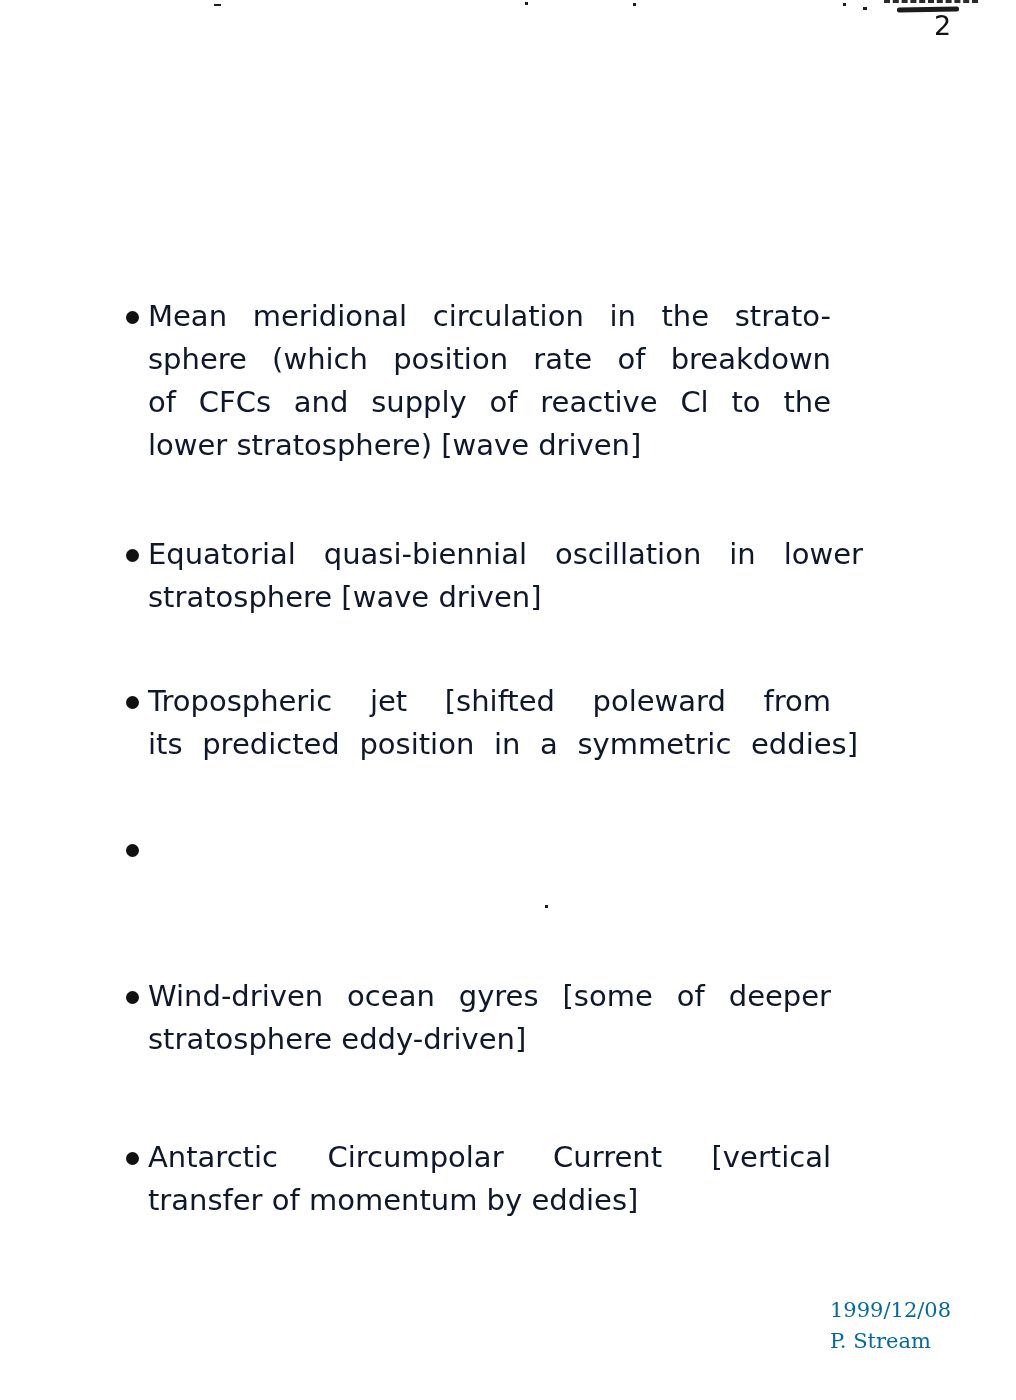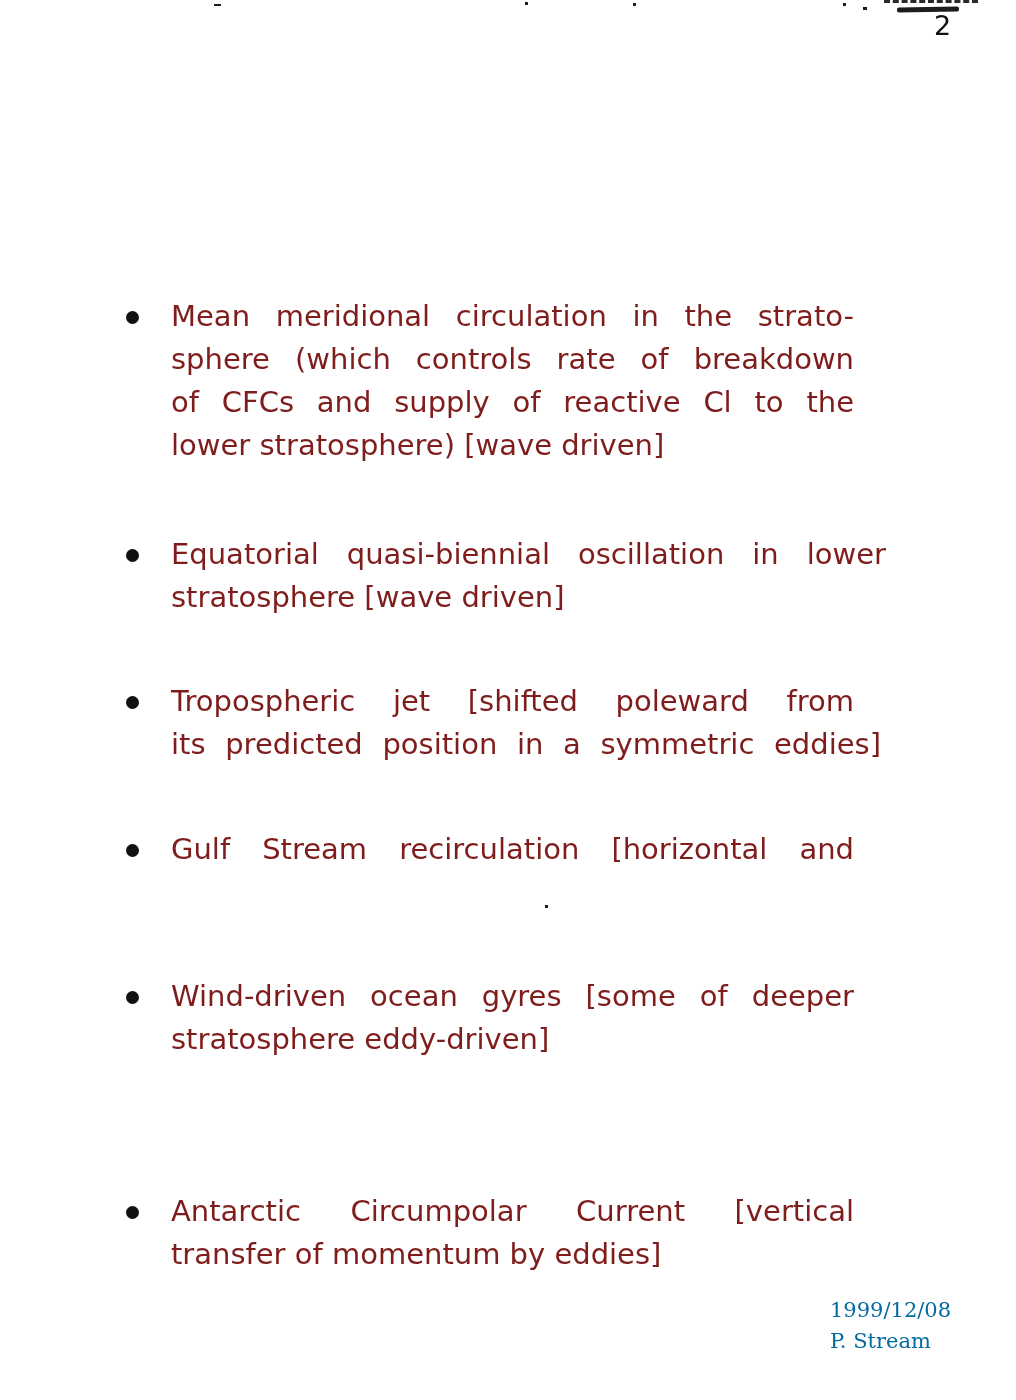--- a/index.html
+++ b/index.html
@@ -36,24 +36,24 @@
   }
   .bullet-marker {
     flex: none;
     width: 13px;
     height: 13px;
     border-radius: 50%;
     background: #111;
     margin-top: 16px;
   }
   .bullet-lines {
-    margin-left: 32px;
+    margin-left: 9px;
     font-size: 29px;
     line-height: 43px;
-    color: #7f1d1d;
+    color: #0f172a;
   }
   .bullet-lines .line { width: 683px; white-space: nowrap; }
   .bullet-lines .line.j {
     white-space: normal;
     text-align: justify;
     text-align-last: justify;
     -moz-text-align-last: justify;
   }
   .bullet-lines .line.w715 { width: 715px; }
   .bullet-lines .line.w710 { width: 710px; }
@@ -92,21 +92,21 @@
   <div class="artifact smear" style="left:897px; top:7px; width:62px;"></div>
   <div class="artifact" style="left:545px; top:905px; width:3px; height:3px;"></div>
 
   <div class="page-number">2</div>
 
 
   <div class="bullet-item" style="top:295px;">
     <div class="bullet-marker"></div>
     <div class="bullet-lines">
       <div class="line j">Mean meridional circulation in the strato-</div>
-      <div class="line j">sphere (which controls rate of breakdown</div>
+      <div class="line j">sphere (which position rate of breakdown</div>
       <div class="line j">of CFCs and supply of reactive Cl to the</div>
       <div class="line">lower stratosphere) [wave driven]</div>
     </div>
   </div>
 
   <div class="bullet-item" style="top:533px;">
     <div class="bullet-marker"></div>
     <div class="bullet-lines">
       <div class="line j w715">Equatorial quasi-biennial oscillation in lower</div>
       <div class="line">stratosphere [wave driven]</div>
@@ -117,33 +117,32 @@
     <div class="bullet-marker"></div>
     <div class="bullet-lines">
       <div class="line j">Tropospheric jet [shifted poleward from</div>
       <div class="line j w710">its predicted position in a symmetric eddies]</div>
     </div>
   </div>
 
   <div class="bullet-item" style="top:828px;">
     <div class="bullet-marker"></div>
     <div class="bullet-lines">
-      <div class="line j">Gulf Stream recirculation [horizontal and</div>
     </div>
   </div>
 
   <div class="bullet-item" style="top:975px;">
     <div class="bullet-marker"></div>
     <div class="bullet-lines">
       <div class="line j">Wind-driven ocean gyres [some of deeper</div>
       <div class="line">stratosphere eddy-driven]</div>
     </div>
   </div>
 
-  <div class="bullet-item" style="top:1190px;justify-content:flex-end;">
+  <div class="bullet-item" style="top:1136px;justify-content:flex-end;">
     <div class="bullet-marker"></div>
     <div class="bullet-lines">
       <div class="line j">Antarctic Circumpolar Current [vertical</div>
       <div class="line">transfer of momentum by eddies]</div>
     </div>
   </div>
 
   <div class="footer">
     <div>1999/12/08</div>
     <div>P. Stream</div>

